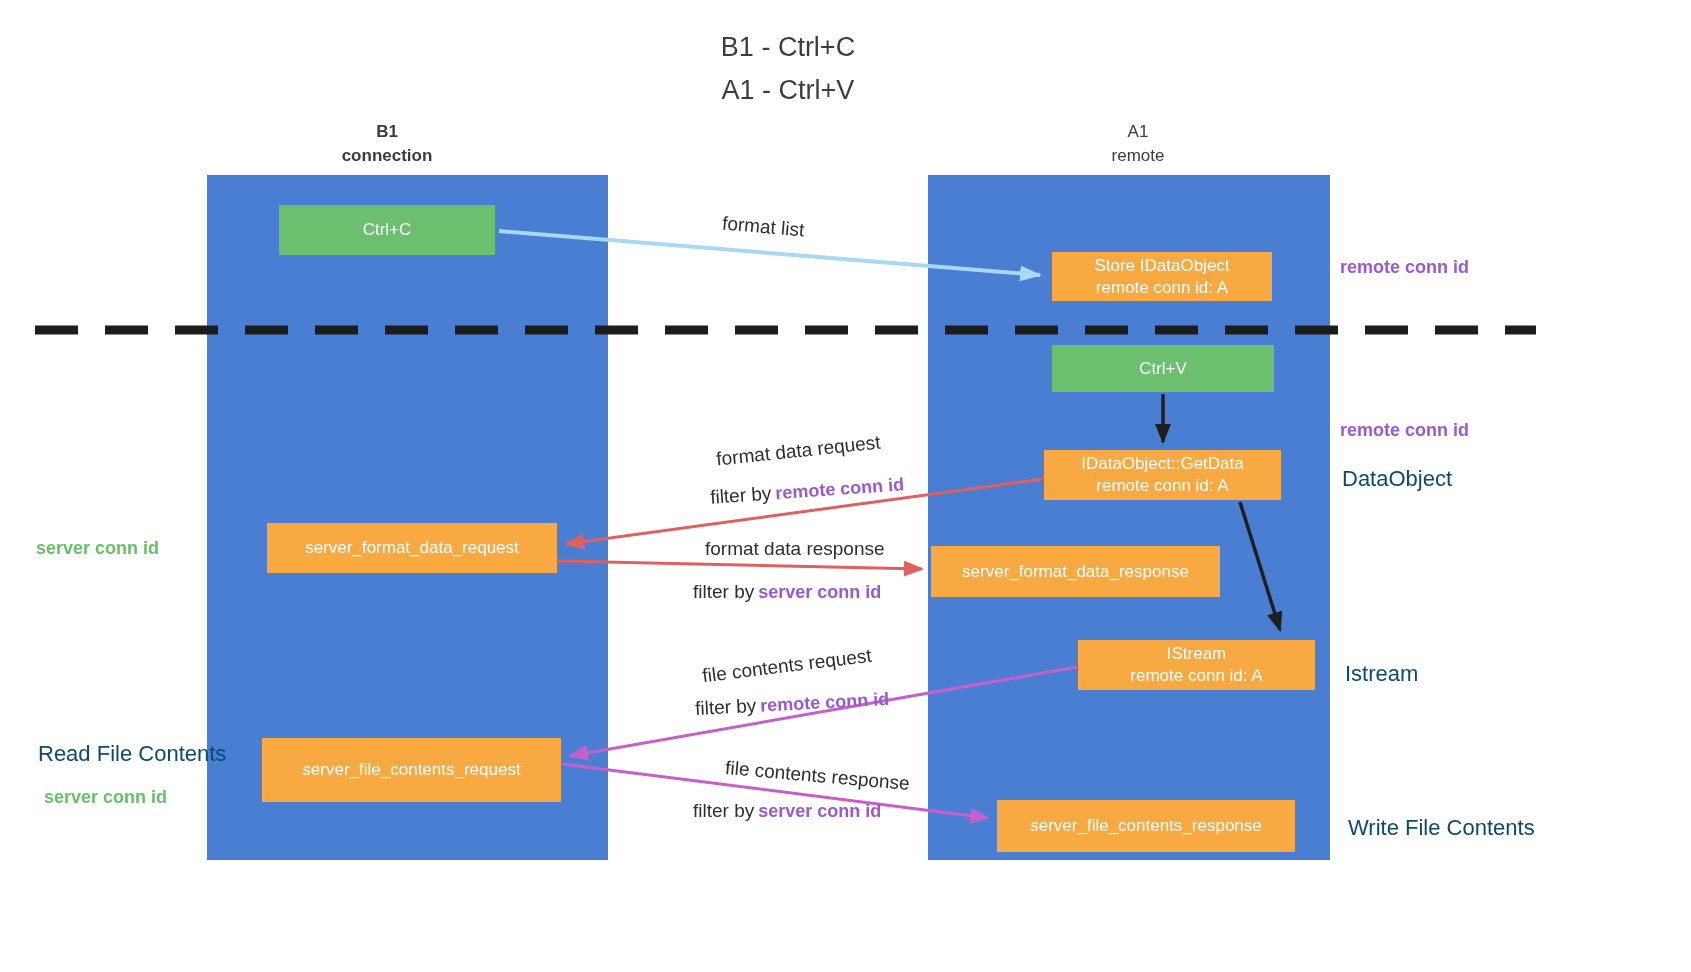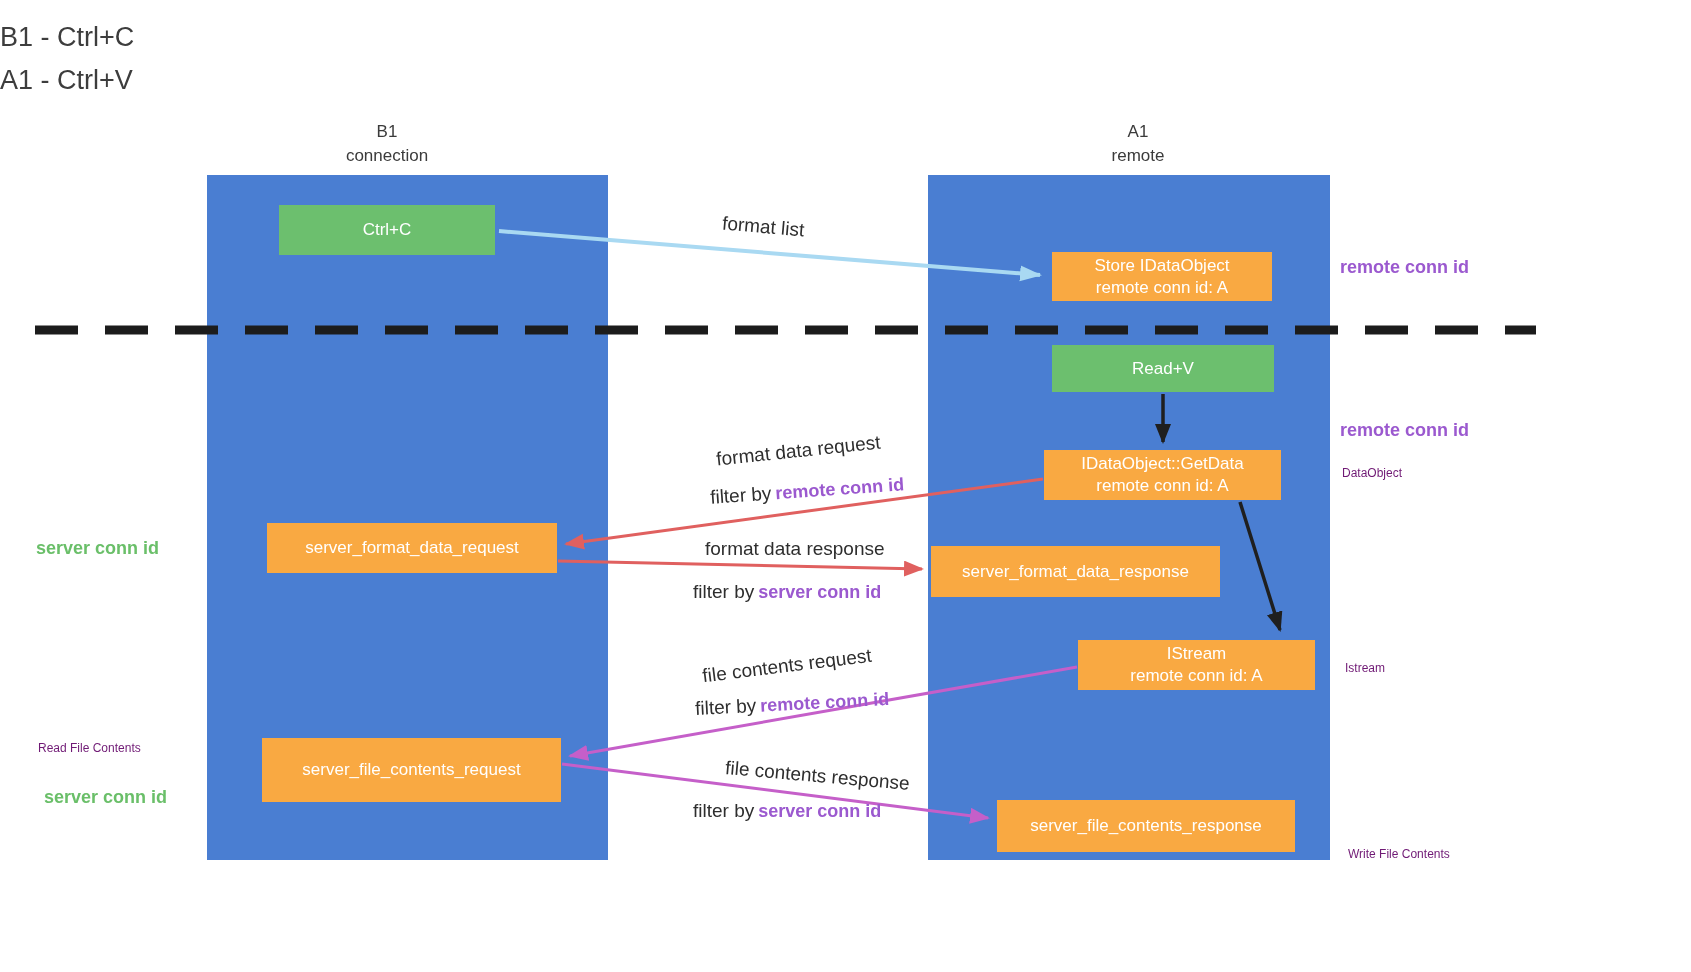--- a/index.html
+++ b/index.html
@@ -6,23 +6,23 @@
   body { font-family: "Liberation Sans", sans-serif; }
   .canvas {
     position: relative;
     width: 1691px;
     height: 972px;
     background: #ffffff;
     overflow: hidden;
   }
   .title {
     position: absolute;
-    left: 0; top: 16px;
+    left: 0; top: 26px;
     width: 1576px;
-    text-align: left;
+    text-align: center;
     font-size: 27px;
     line-height: 43px;
     color: #3d3d3d;
   }
   .lane {
     position: absolute;
     top: 175px;
     height: 685px;
     background: #4a7ed2;
   }
@@ -30,21 +30,21 @@
   .lane-right { left: 928px; width: 402px; }
   .lane-header {
     position: absolute;
     top: 120px;
     width: 160px;
     text-align: center;
     font-size: 17px;
     line-height: 24px;
     color: #3b3b3b;
   }
-  .lane-header.left  { left: 307px; }
+  .lane-header.left  { left: 307px; font-weight: bold; }
   .lane-header.right { left: 1058px; }
   .arrows {
     position: absolute;
     left: 0; top: 0;
     width: 1691px; height: 972px;
     pointer-events: none;
   }
   .box {
     position: absolute;
     display: flex;
@@ -59,22 +59,22 @@
   .box.orange { background: #f9a942; }
   .box.two-line { flex-direction: column; line-height: 22px; }
   .lbl {
     position: absolute;
     font-size: 19px;
     color: #2e2e2e;
     white-space: nowrap;
   }
   .side-lbl {
     position: absolute;
-    font-size: 12px;
-    color: #701a75;
+    font-size: 22px;
+    color: #0c4a6e;
     white-space: nowrap;
   }
   .bold-purple { color: #9b59cf; font-weight: bold; font-size: 18px; }
   .bold-green  { color: #6abf69; font-weight: bold; font-size: 18px; }
   .filter-row { display: flex; align-items: baseline; }
   .filter-row .conn { margin-left: 4px; }
 </style>
 </head>
 <body>
 
@@ -133,21 +133,21 @@
   <div class="box green" style="left:279px; top:205px; width:216px; height:50px;">
     <span>Ctrl+C</span>
   </div>
 
   <div class="box orange two-line" style="left:1052px; top:252px; width:220px; height:49px;">
     <span>Store IDataObject</span>
     <span>remote conn id: A</span>
   </div>
 
   <div class="box green" style="left:1052px; top:345px; width:222px; height:47px;">
-    <span>Read+V</span>
+    <span>Ctrl+V</span>
   </div>
 
   <div class="box orange two-line" style="left:1044px; top:450px; width:237px; height:50px;">
     <span>IDataObject::GetData</span>
     <span>remote conn id: A</span>
   </div>
 
   <div class="box orange" style="left:267px; top:523px; width:290px; height:50px;">
     <span>server_format_data_request</span>
   </div>
@@ -200,21 +200,21 @@
   </div>
 
   <div class="side-lbl bold-purple" style="left:1340px; top:257px;">remote conn id</div>
 
   <div class="side-lbl bold-purple" style="left:1340px; top:420px;">remote conn id</div>
 
   <div class="side-lbl" style="left:1342px; top:466px;">DataObject</div>
 
   <div class="side-lbl" style="left:1345px; top:661px;">Istream</div>
 
-  <div class="side-lbl" style="left:1348px; top:815px;margin-top:32px;">Write File Contents</div>
+  <div class="side-lbl" style="left:1348px; top:815px;">Write File Contents</div>
 
   <div class="side-lbl bold-green" style="left:36px; top:538px;">server conn id</div>
 
   <div class="side-lbl" style="left:38px; top:741px;">Read File Contents</div>
 
   <div class="side-lbl bold-green" style="left:44px; top:787px;">server conn id</div>
 
 </div>
 
 </body></html>

